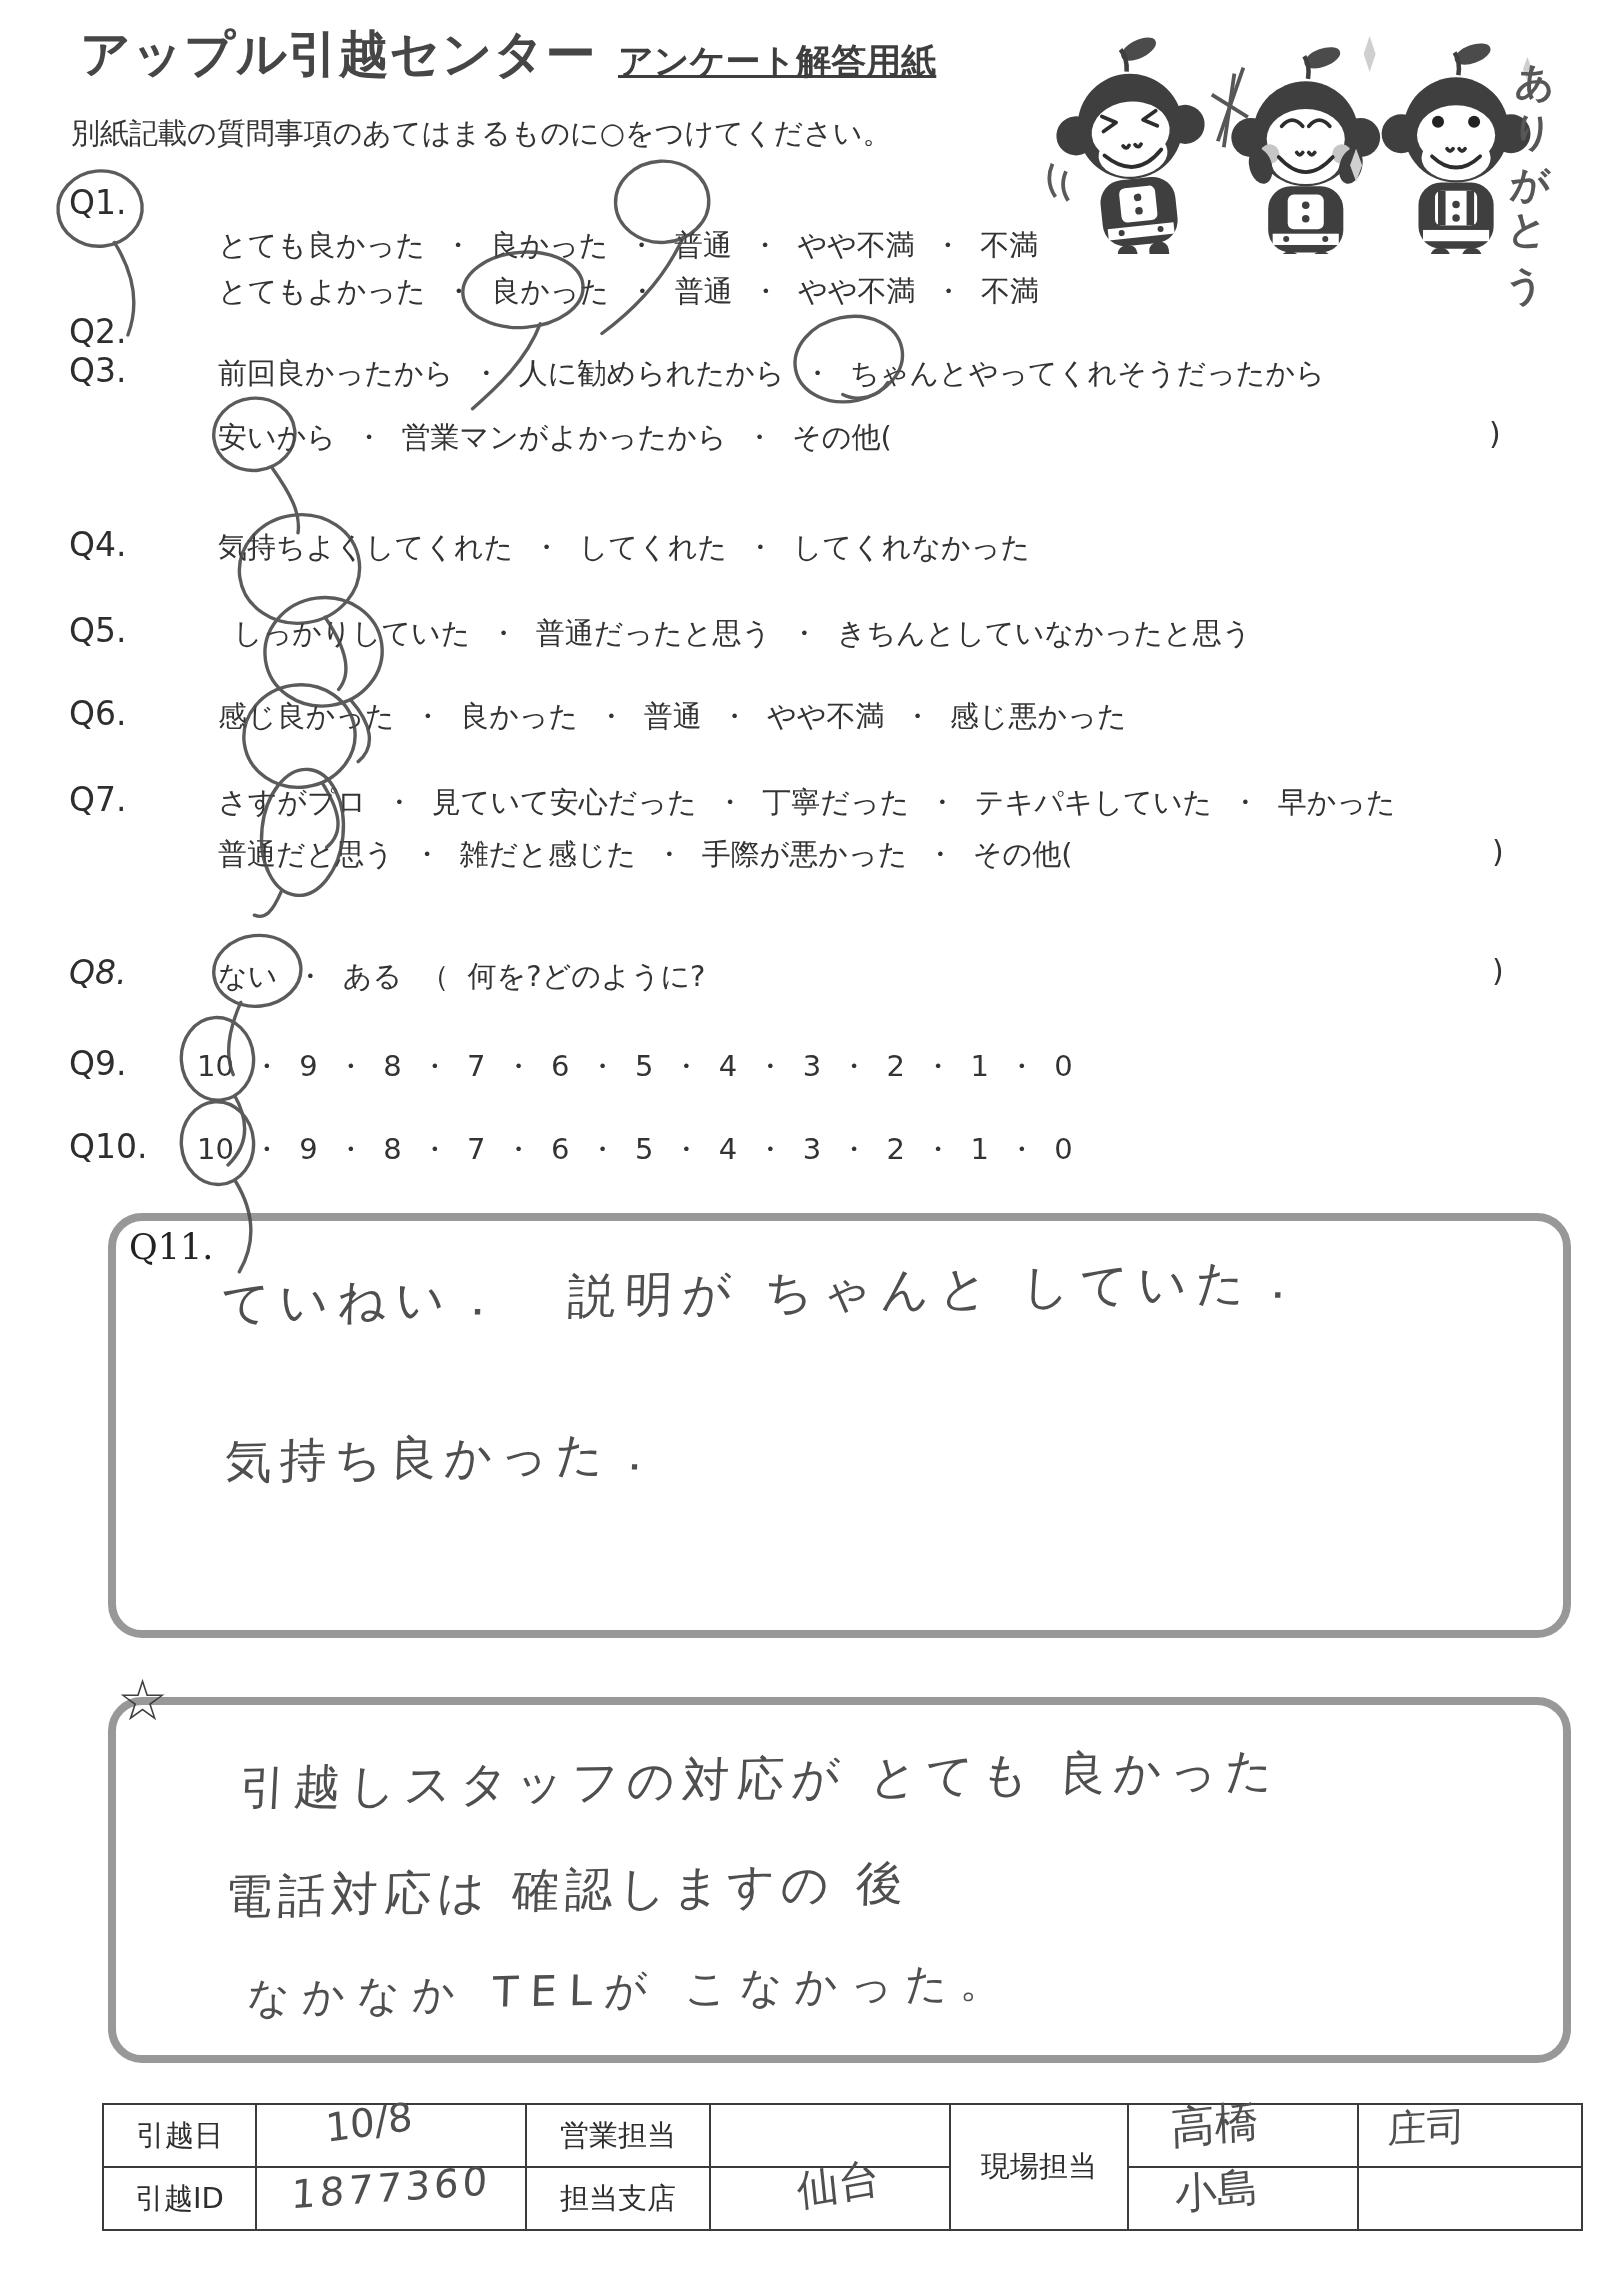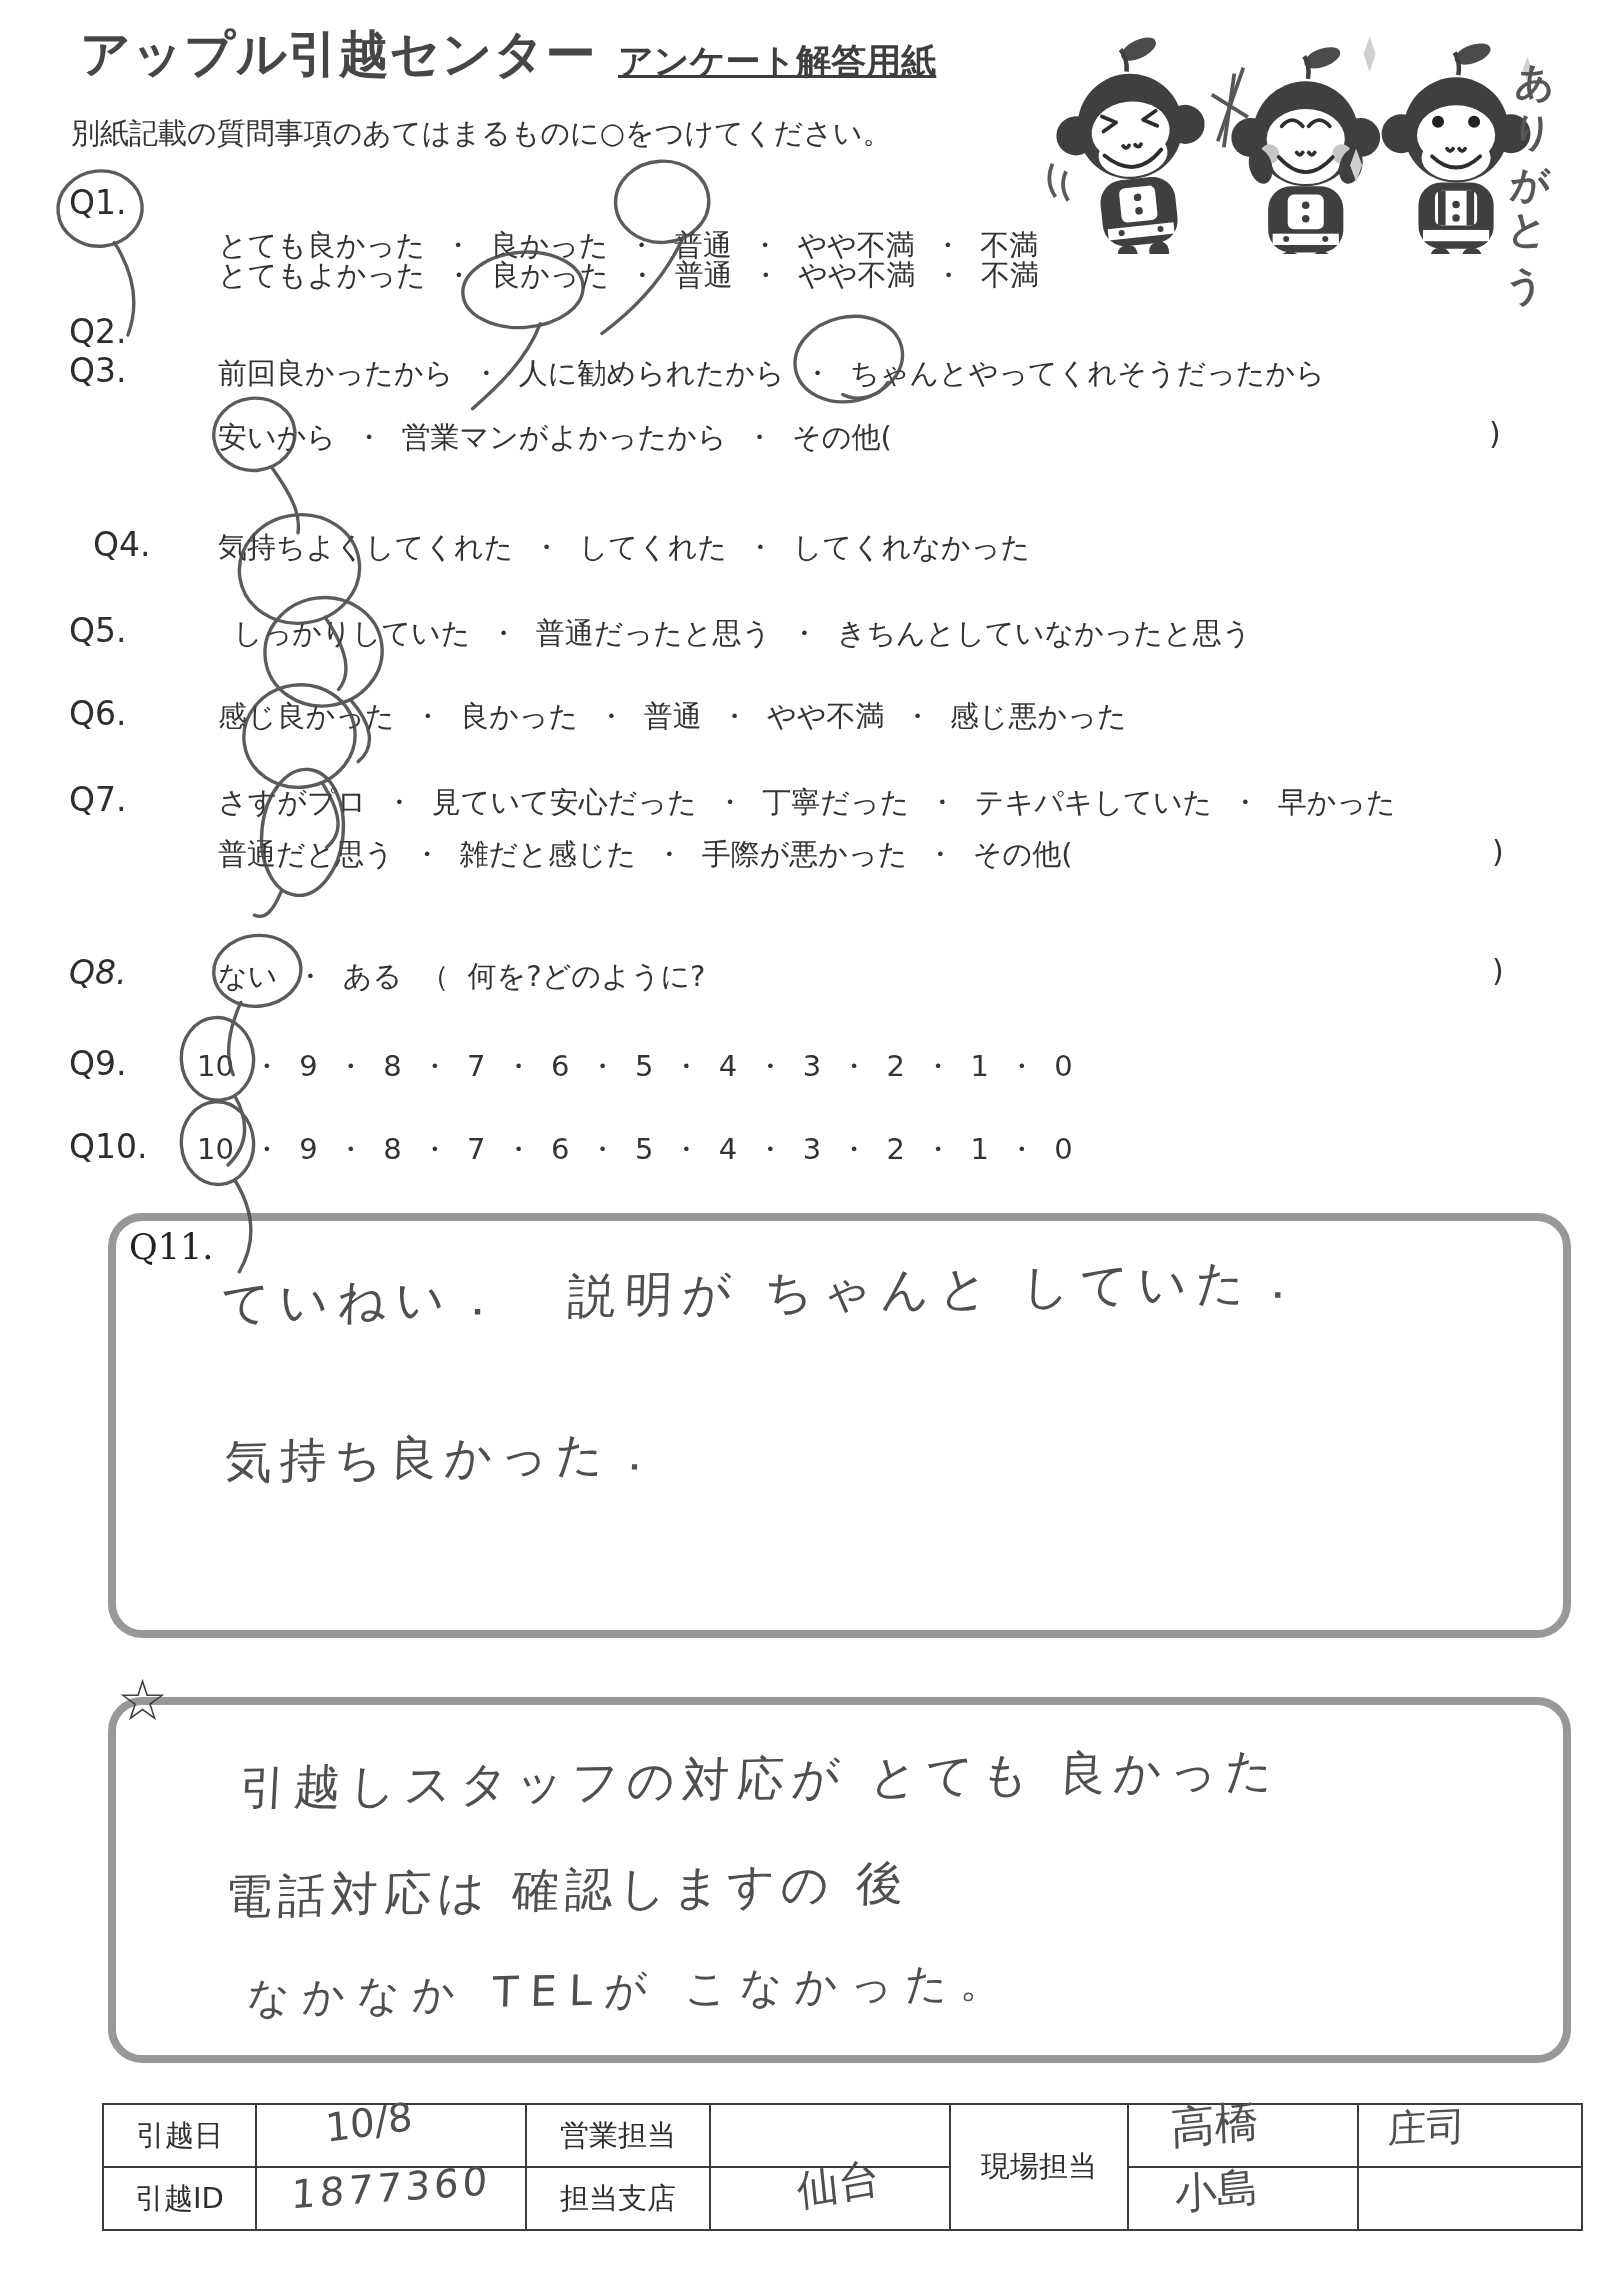--- a/index.html
+++ b/index.html
@@ -134,28 +134,28 @@
     <polygon points="640,48 646,64 640,80 634,64"></polygon>
     <polygon points="412,170 420,192 412,214 404,192"></polygon>
   </g>
 </svg>
 <div class="abs thanks" style="left:1504px;top:36px;">ありがとう</div>
 
 <div class="abs q-label" style="left:69px;top:183px;">Q1.</div>
 <div class="abs opts" style="left:218px;top:186px;margin-top:40px;">とても良かった ・ 良かった ・ 普通 ・ やや不満 ・ 不満</div>
 
 <div class="abs q-label" style="left:69px;top:269px;margin-top:43px;">Q2.</div>
-<div class="abs opts" style="left:218px;top:256px;">とてもよかった ・ 良かった ・ 普通 ・ やや不満 ・ 不満</div>
+<div class="abs opts" style="left:218px;top:272px;">とてもよかった ・ 良かった ・ 普通 ・ やや不満 ・ 不満</div>
 
 <div class="abs q-label" style="left:69px;top:351px;">Q3.</div>
 <div class="abs opts" style="left:218px;top:354px;">前回良かったから ・ 人に勧められたから ・ ちゃんとやってくれそうだったから</div>
 <div class="abs opts" style="left:218px;top:418px;">安いから ・ 営業マンがよかったから ・ その他(</div>
 <div class="abs close-paren" style="left:1489px;top:416px;">)</div>
 
-<div class="abs q-label" style="left:69px;top:525px;margin-left:24px;">Q4.</div>
+<div class="abs q-label" style="left:69px;top:525px;">Q4.</div>
 <div class="abs opts" style="left:218px;top:528px;">気持ちよくしてくれた ・ してくれた ・ してくれなかった</div>
 
 <div class="abs q-label" style="left:69px;top:611px;">Q5.</div>
 <div class="abs opts" style="left:233px;top:614px;">しっかりしていた ・ 普通だったと思う ・ きちんとしていなかったと思う</div>
 
 <div class="abs q-label" style="left:69px;top:694px;">Q6.</div>
 <div class="abs opts" style="left:218px;top:697px;">感じ良かった ・ 良かった ・ 普通 ・ やや不満 ・ 感じ悪かった</div>
 
 <div class="abs q-label" style="left:69px;top:780px;">Q7.</div>
 <div class="abs opts" style="left:218px;top:783px;">さすがプロ ・ 見ていて安心だった ・ 丁寧だった ・ テキパキしていた ・ 早かった</div>

